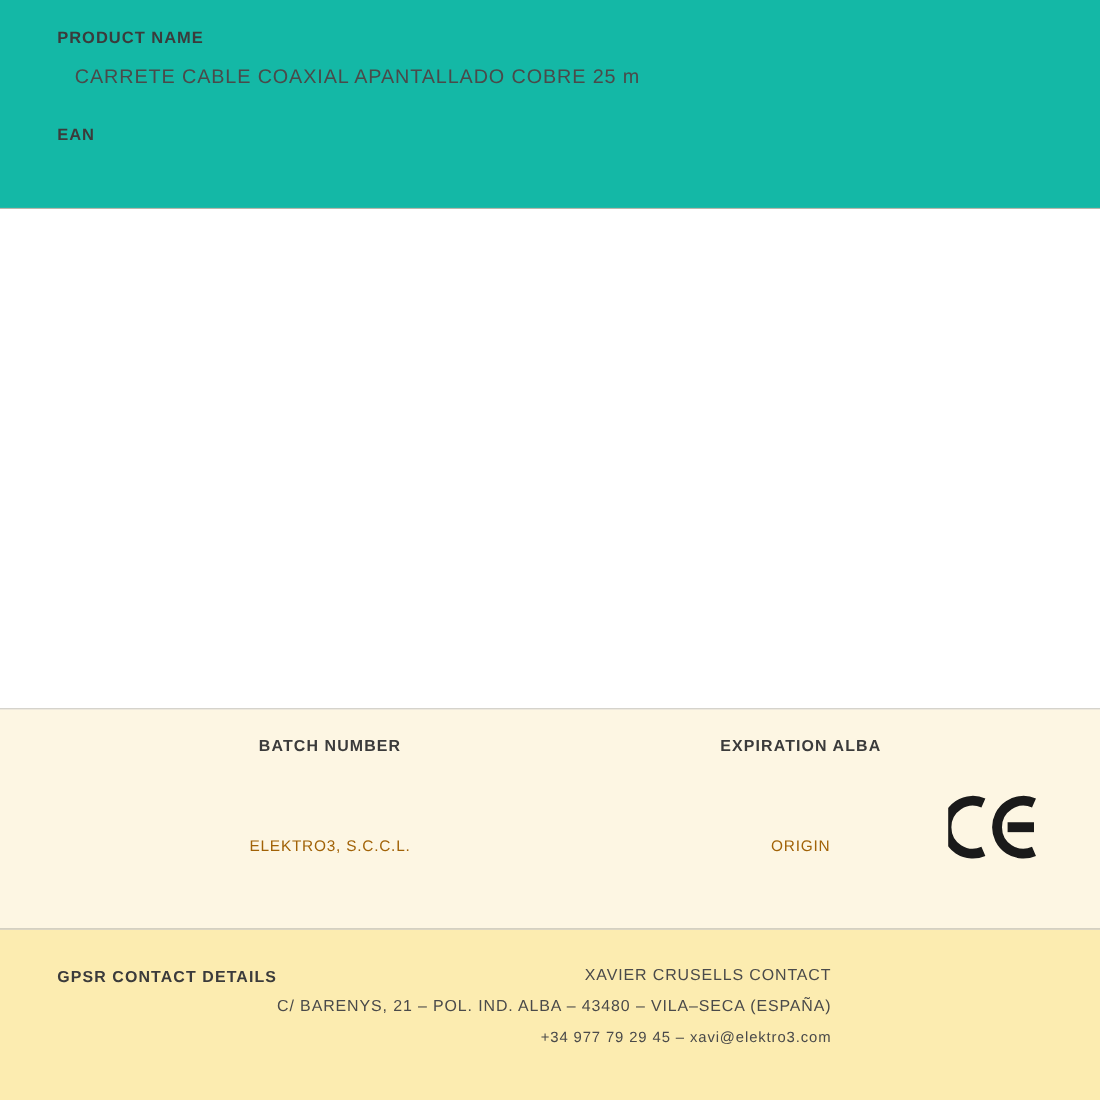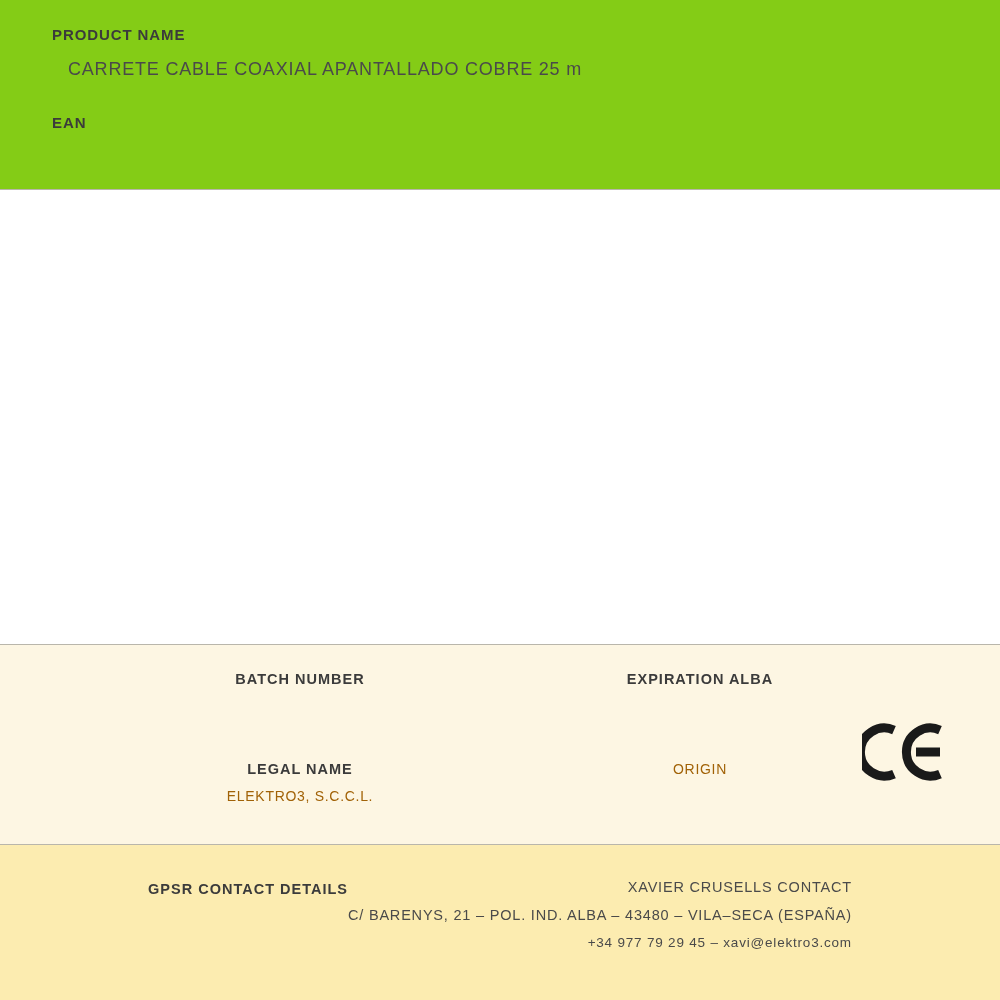--- a/index.html
+++ b/index.html
@@ -17,21 +17,21 @@
   .sheet {
     position: relative;
     width: 1000px;
     height: 1000px;
     display: flex;
     flex-direction: column;
   }
 
   
   .header {
-    background: #84cc16;
+    background: #14b8a6;
     padding: 26px 52px 22px 52px;
     box-sizing: border-box;
     border-bottom: 1px solid #b9b6ab;
     height: 190px;
   }
   .field-label {
     font-size: 15px;
     font-weight: bold;
     letter-spacing: 0.9px;
     color: #3b3b3b;
@@ -60,20 +60,21 @@
     position: relative;
     height: 200px;
     border-bottom: 1px solid #b9b6ab;
     box-sizing: border-box;
   }
   .info-row {
     display: flex;
     width: 100%;
     position: absolute;
     left: 0;
+    gap: 28px;
   }
   .info-row.row1 { top: 26px; }
   .info-row.row2 { top: 116px; }
   .info-col {
     width: 400px;
     text-align: center;
   }
   .info-col.first { margin-left: 100px; }
   .info-label {
     font-size: 14.5px;
@@ -98,21 +99,21 @@
     height: 62px;
   }
 
   
   .footer {
     background: #fcecb0;
     height: 155px;
     box-sizing: border-box;
     padding: 34px 52px 0 52px;
     display: flex;
-    justify-content: center;
+    justify-content: flex-start;
     align-items: flex-start;
   }
   .footer-title {
     font-size: 14.5px;
     font-weight: bold;
     letter-spacing: 1px;
     color: #3b3b3b;
     margin: 0;
     padding-top: 2px;
   }
@@ -153,21 +154,20 @@
         <p class="info-value"></p>
       </div>
       <div class="info-col">
         <p class="info-label">EXPIRATION ALBA</p>
         <p class="info-value"></p>
       </div>
     </div>
 
     <div class="info-row row2">
       <div class="info-col first">
-        <p class="info-label">LEGAL NAME</p>
         <p class="info-value">ELEKTRO3, S.C.C.L.</p>
       </div>
       <div class="info-col">
         <p class="info-value">ORIGIN</p>
       </div>
     </div>
 
     <div class="ce-mark">
       <svg viewBox="0 0 86 62" width="86" height="62" aria-hidden="true">
         <path d="M32 9 A24 24 0 1 0 32 53" fill="none" stroke="#1a1a1a" stroke-width="9"></path>

